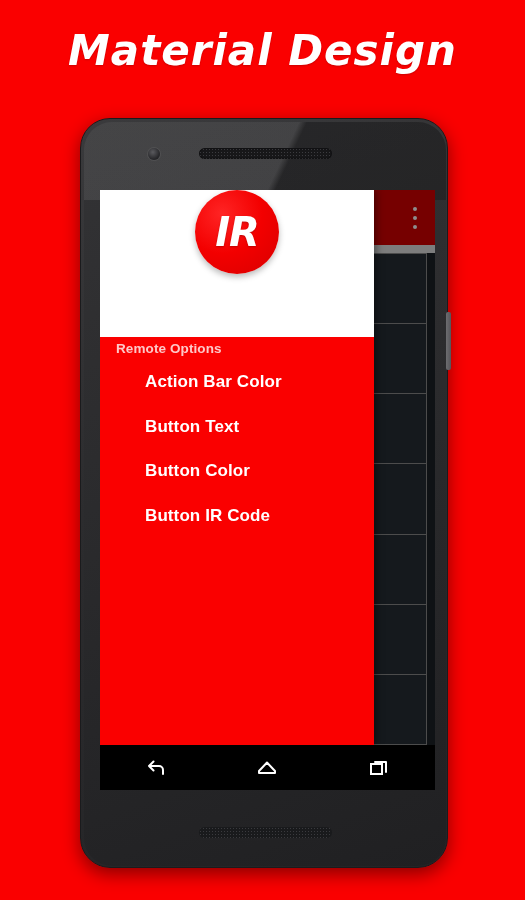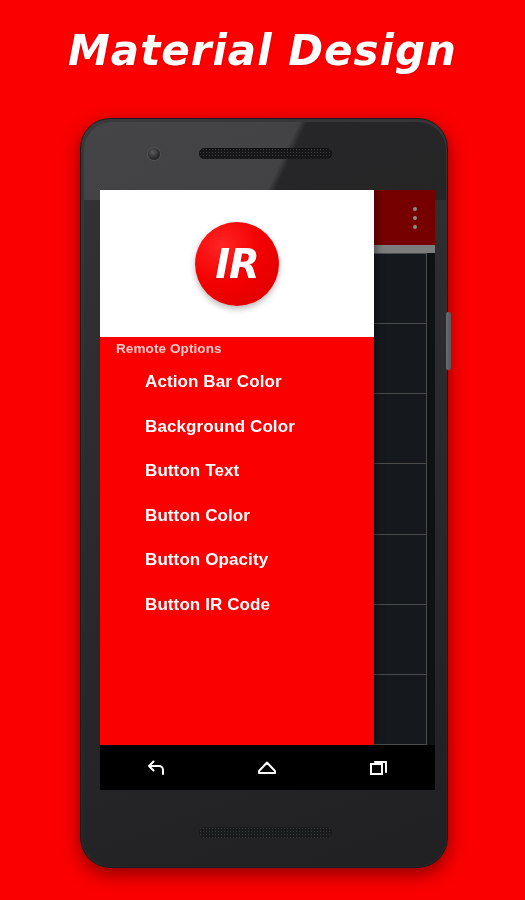--- a/index.html
+++ b/index.html
@@ -132,21 +132,21 @@
   .drawer {
     position:absolute; left:0; top:0;
     width:274px; bottom:45px;
     background:#fa0000;
     box-shadow:2px 0 8px rgba(0,0,0,0.45);
     display:flex; flex-direction:column;
   }
   .drawer-header {
     height:147px; width:100%;
     background:#ffffff;
-    display:flex; align-items:center; justify-content:center;
+    display:flex; align-items:flex-start; justify-content:center;
     flex:0 0 auto;
   }
   .logo {
     width:84px; height:84px; border-radius:50%;
     background:radial-gradient(circle at 32% 28%, #ff2424 0%, #f30000 48%, #d80000 100%);
     display:flex; align-items:center; justify-content:center;
     box-shadow:0 3px 6px rgba(0,0,0,0.28);
   }
   .logo span {
     font-family:"DejaVu Sans", sans-serif;
@@ -232,24 +232,22 @@
 
     <div class="drawer">
       <div class="drawer-header">
         <div class="logo">
           <span>IR</span>
         </div>
       </div>
       <div class="drawer-list">
         <div class="drawer-subhead">Remote Options</div>
         <div class="drawer-item">Action Bar Color</div>
-        <div class="drawer-item">Background Color</div>
         <div class="drawer-item">Button Text</div>
         <div class="drawer-item">Button Color</div>
-        <div class="drawer-item">Button Opacity</div>
         <div class="drawer-item">Button IR Code</div>
       </div>
     </div>
 
     <div class="navbar">
       <div>
         <svg width="26" height="26" viewBox="0 0 26 26">
           <path d="M6 11 L10.5 6.5 M6 11 L10.5 15.5 M6 11 H16 a4 4 0 0 1 4 4 v4" stroke="#ffffff" stroke-width="2" fill="none" stroke-linecap="round" stroke-linejoin="round"></path>
         </svg>
       </div>

